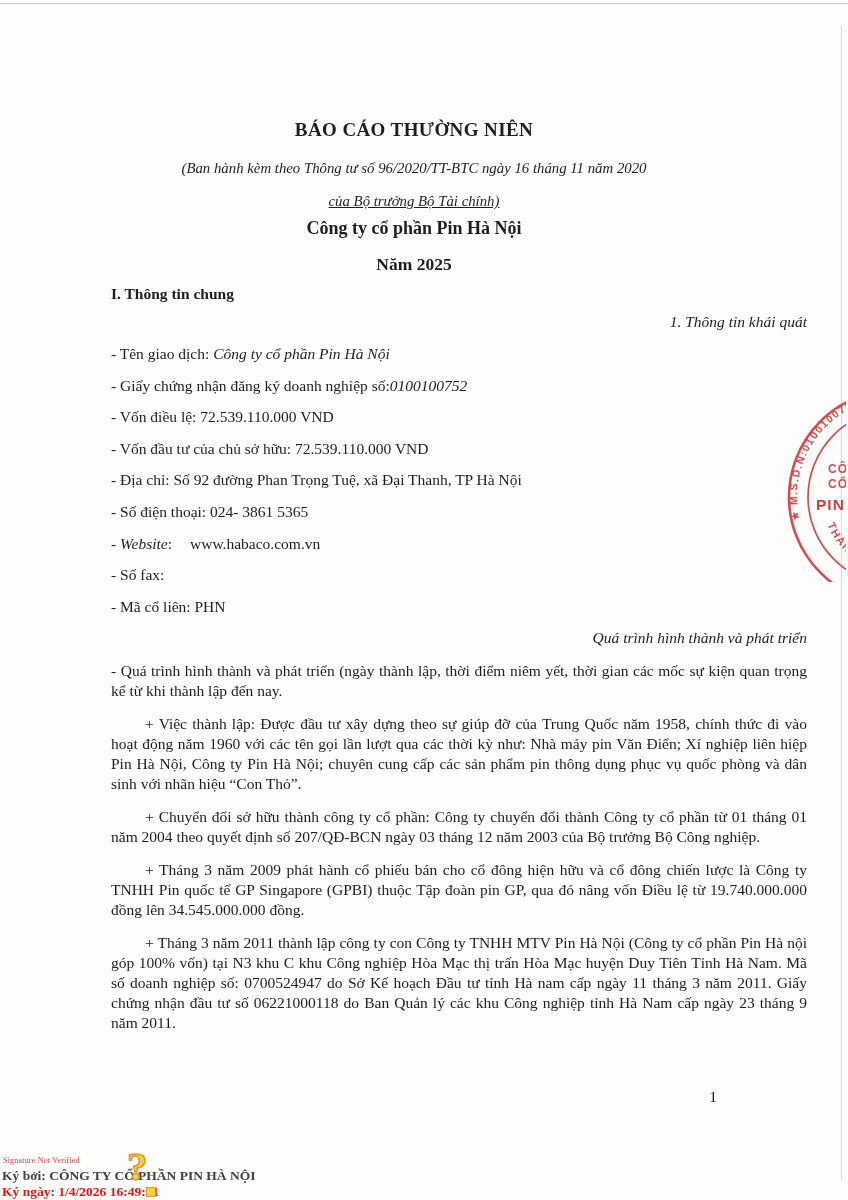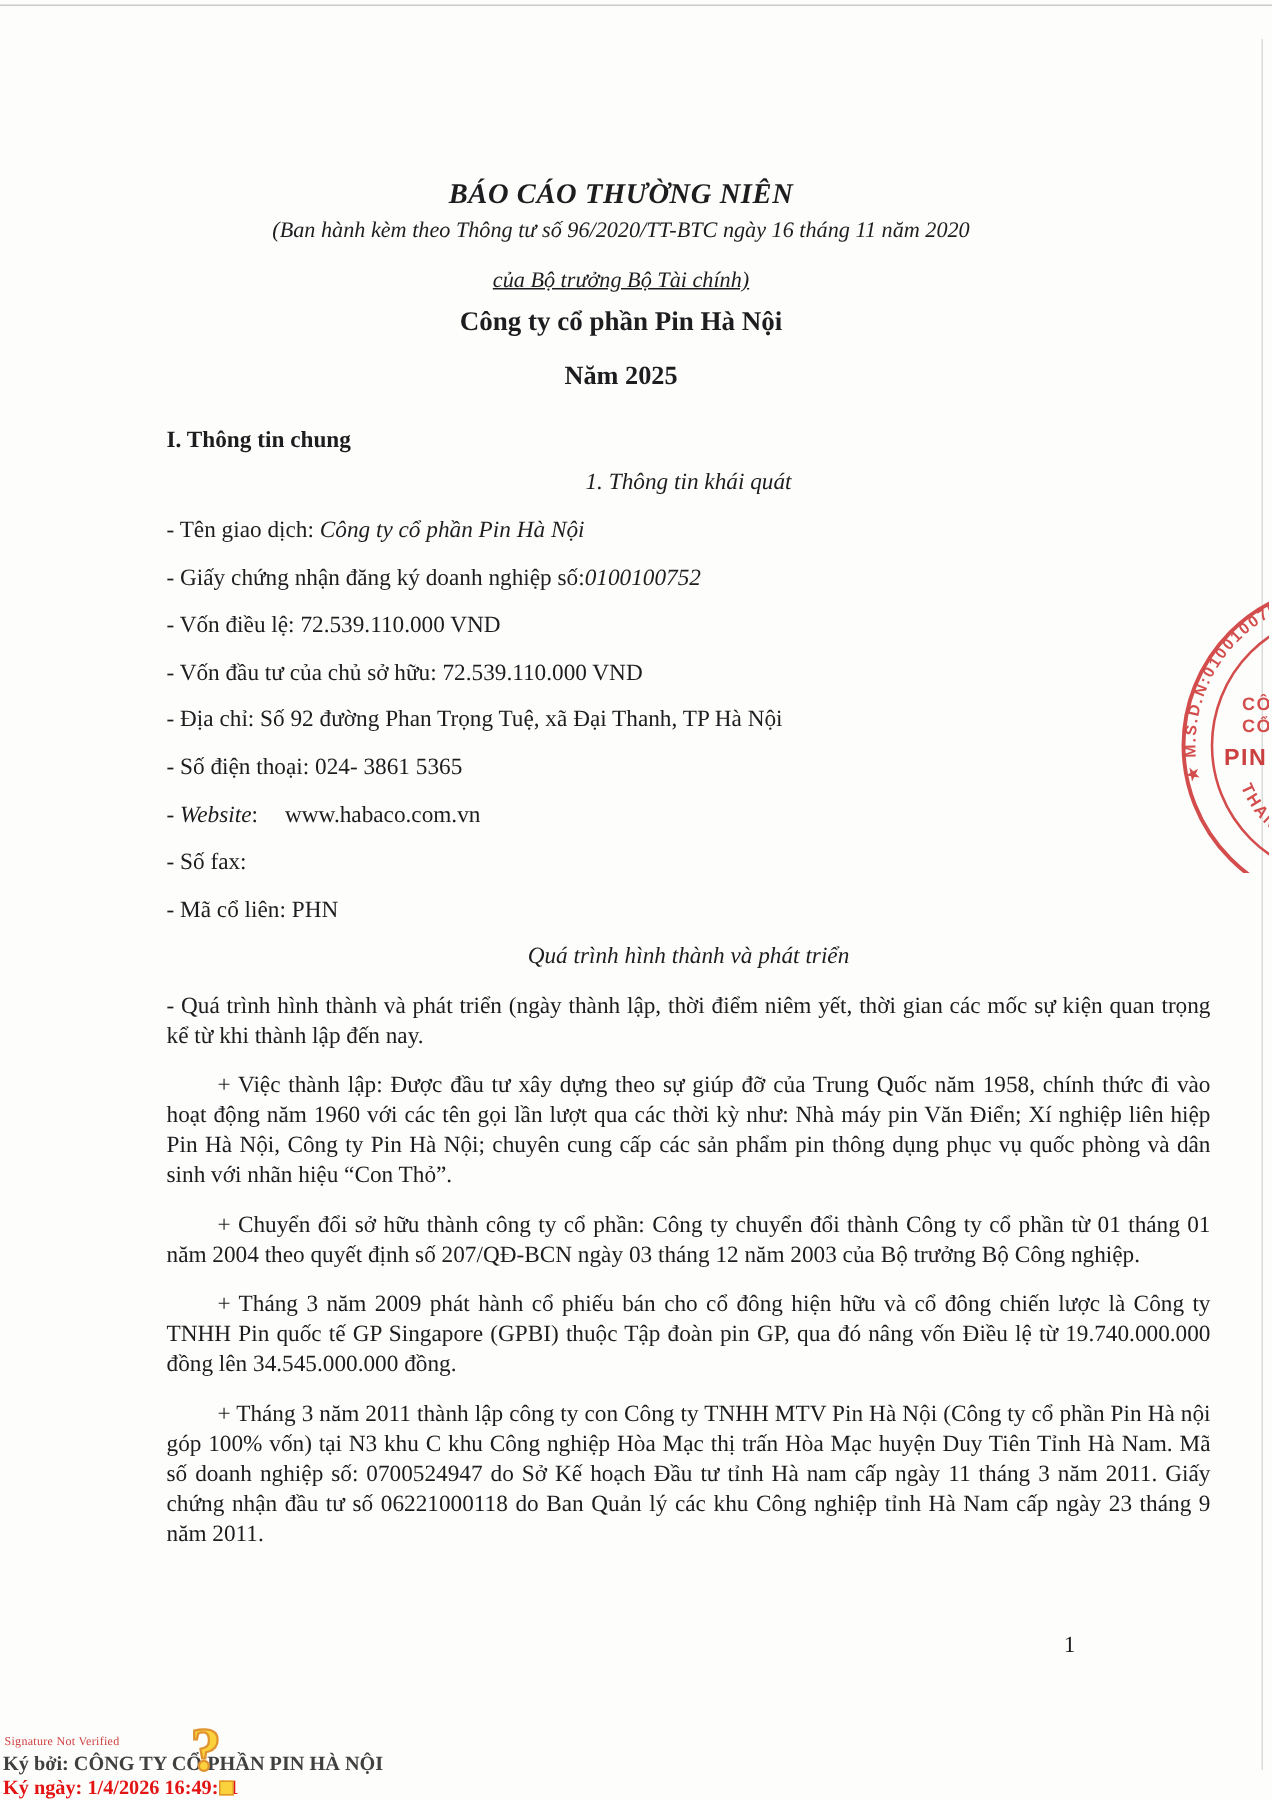--- a/index.html
+++ b/index.html
@@ -10,35 +10,35 @@
     overflow:hidden;
     font-family:"Liberation Serif", serif;
     color:#1d1d1f;
   }
   
   .top-edge   { position:absolute; left:0; top:3px; width:848px; height:1px; background:#c9c9c7; }
   .right-edge { position:absolute; left:841px; top:26px; width:1px; height:1154px; background:#dbdbd9; }
 
   
   .header { position:absolute; left:10px; top:118px; width:808px; text-align:center; }
-  .header .title   { font-size:19px; font-weight:bold; letter-spacing:.4px; line-height:24px; margin:0 0 2px;font-style:italic; }
+  .header .title   { font-size:19px; font-weight:bold; letter-spacing:.4px; line-height:24px; margin:0 0 16px; }
   .header .sub     { font-size:14.8px; font-style:italic; line-height:20px; margin:0 0 13px; }
   .header .sub2    { margin-bottom:6px;text-decoration:underline; }
   .header .company { font-size:18px; font-weight:bold; line-height:22px; margin:0 0 14px; }
   .header .year    { font-size:17.5px; font-weight:bold; line-height:22px; margin:0; }
 
   
   .main { position:absolute; left:111px; top:284px; width:696px;
           font-size:15.5px; line-height:20px; text-align:justify; }
   .h-section  { font-size:15.5px; font-weight:bold; margin:0 0 8px; text-align:left; }
-  .sub-italic { font-style:italic; margin:0 0 12px; text-align:center; }
+  .sub-italic { font-style:italic; margin:0 0 12px; text-align:right; }
   .info-row   { margin:0 0 11.6px; text-align:left; }
   .info-row .it { font-style:italic; }
   .website-val  { margin-left:18px; }
-  .history-h  { font-style:italic; margin:4px 0 13px; text-align:center; }
+  .history-h  { font-style:italic; margin:4px 0 13px; text-align:right; }
   .main p     { margin:0 0 13px; }
   .main p.indent { text-indent:34px; }
 
   .page-num { position:absolute; left:700px; top:1088px; width:26px; text-align:center; font-size:15.5px; }
 
   
   .stamp { position:absolute; left:770px; top:394px; }
 
   
   .sig-status { position:absolute; left:3px;  top:1156px; font-size:8px;    color:#cf4040; letter-spacing:.2px; }

